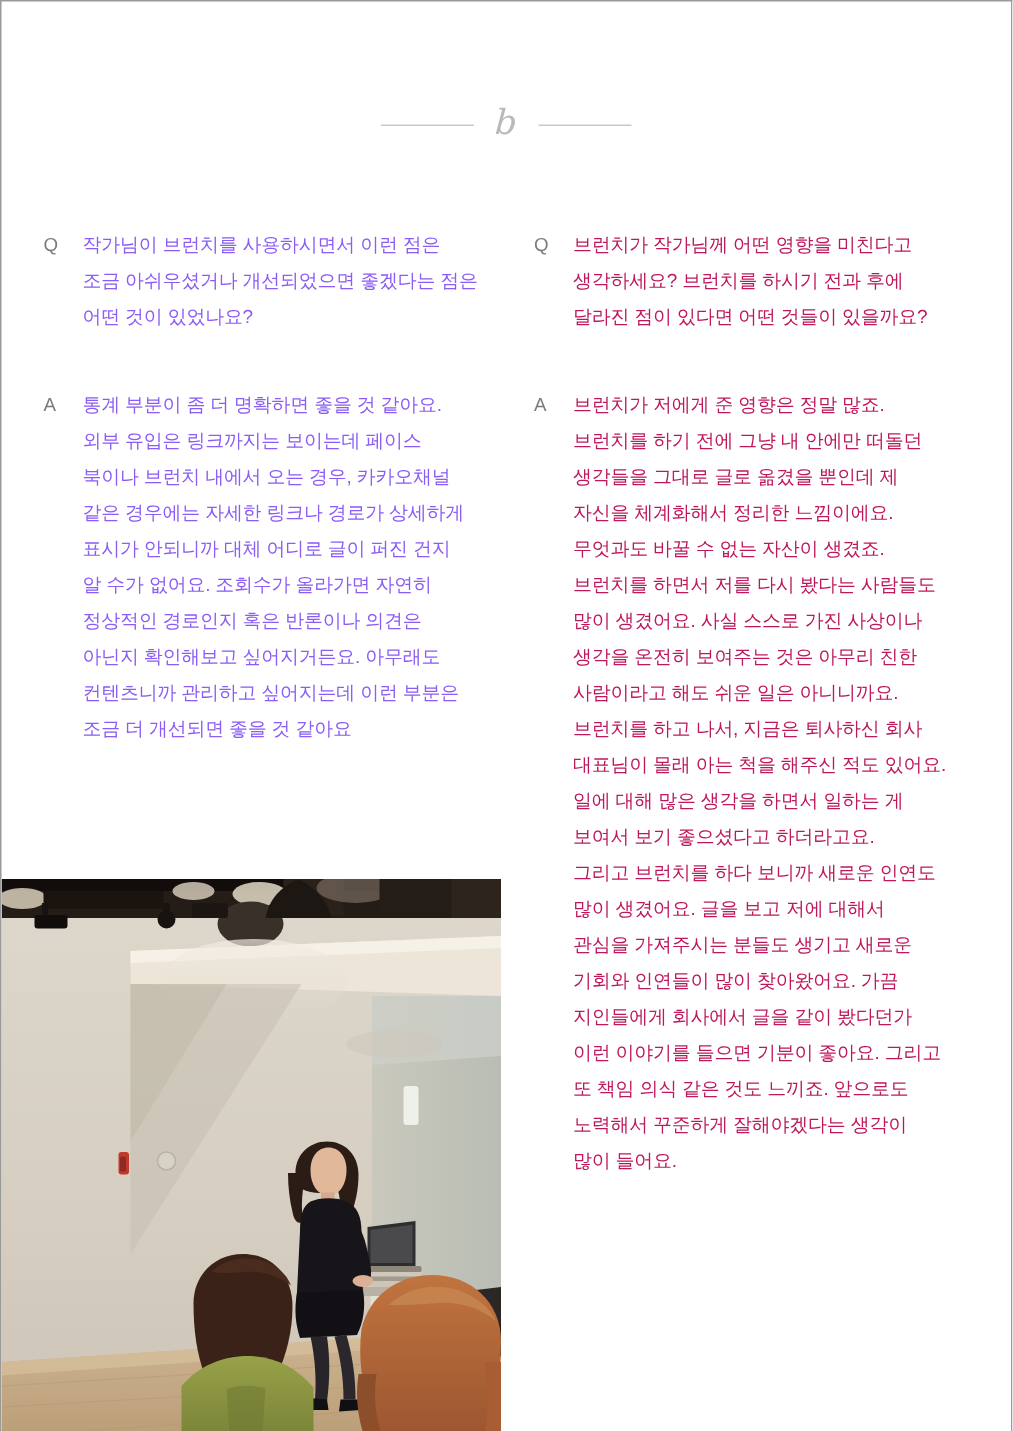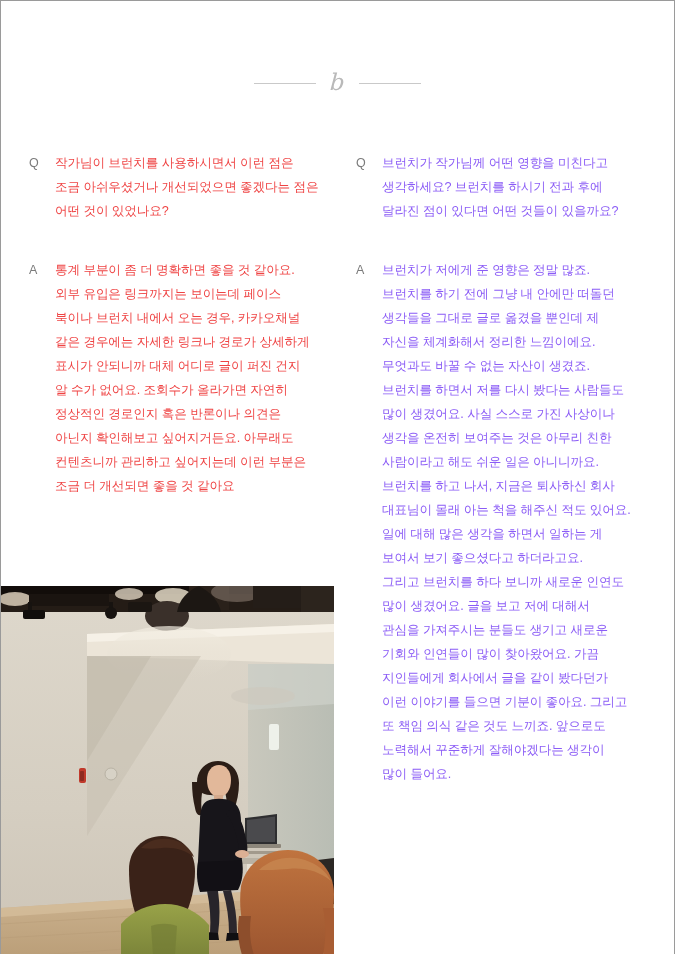--- a/index.html
+++ b/index.html
@@ -77,26 +77,26 @@
     font-size: 12.5px;
     line-height: 24px;
     color: #7b7b7b;
     font-weight: 400;
     letter-spacing: 0.3px;
   }
   .qa-text {
     flex: 1 1 auto;
     font-size: 12.6px;
     line-height: 24px;
-    color: #ef4444;
+    color: #8b5cf6;
     letter-spacing: -0.1px;
     white-space: pre-line;
     word-break: keep-all;
   }
-  .col-right .qa-text { color: #8b5cf6; }
+  .col-right .qa-text { color: #be185d; }
 
   
   .photo {
     position: absolute;
     left: 0;
     top: 585px;
     width: 333px;
     height: 369px;
     overflow: hidden;
     background: #cdbfae;

